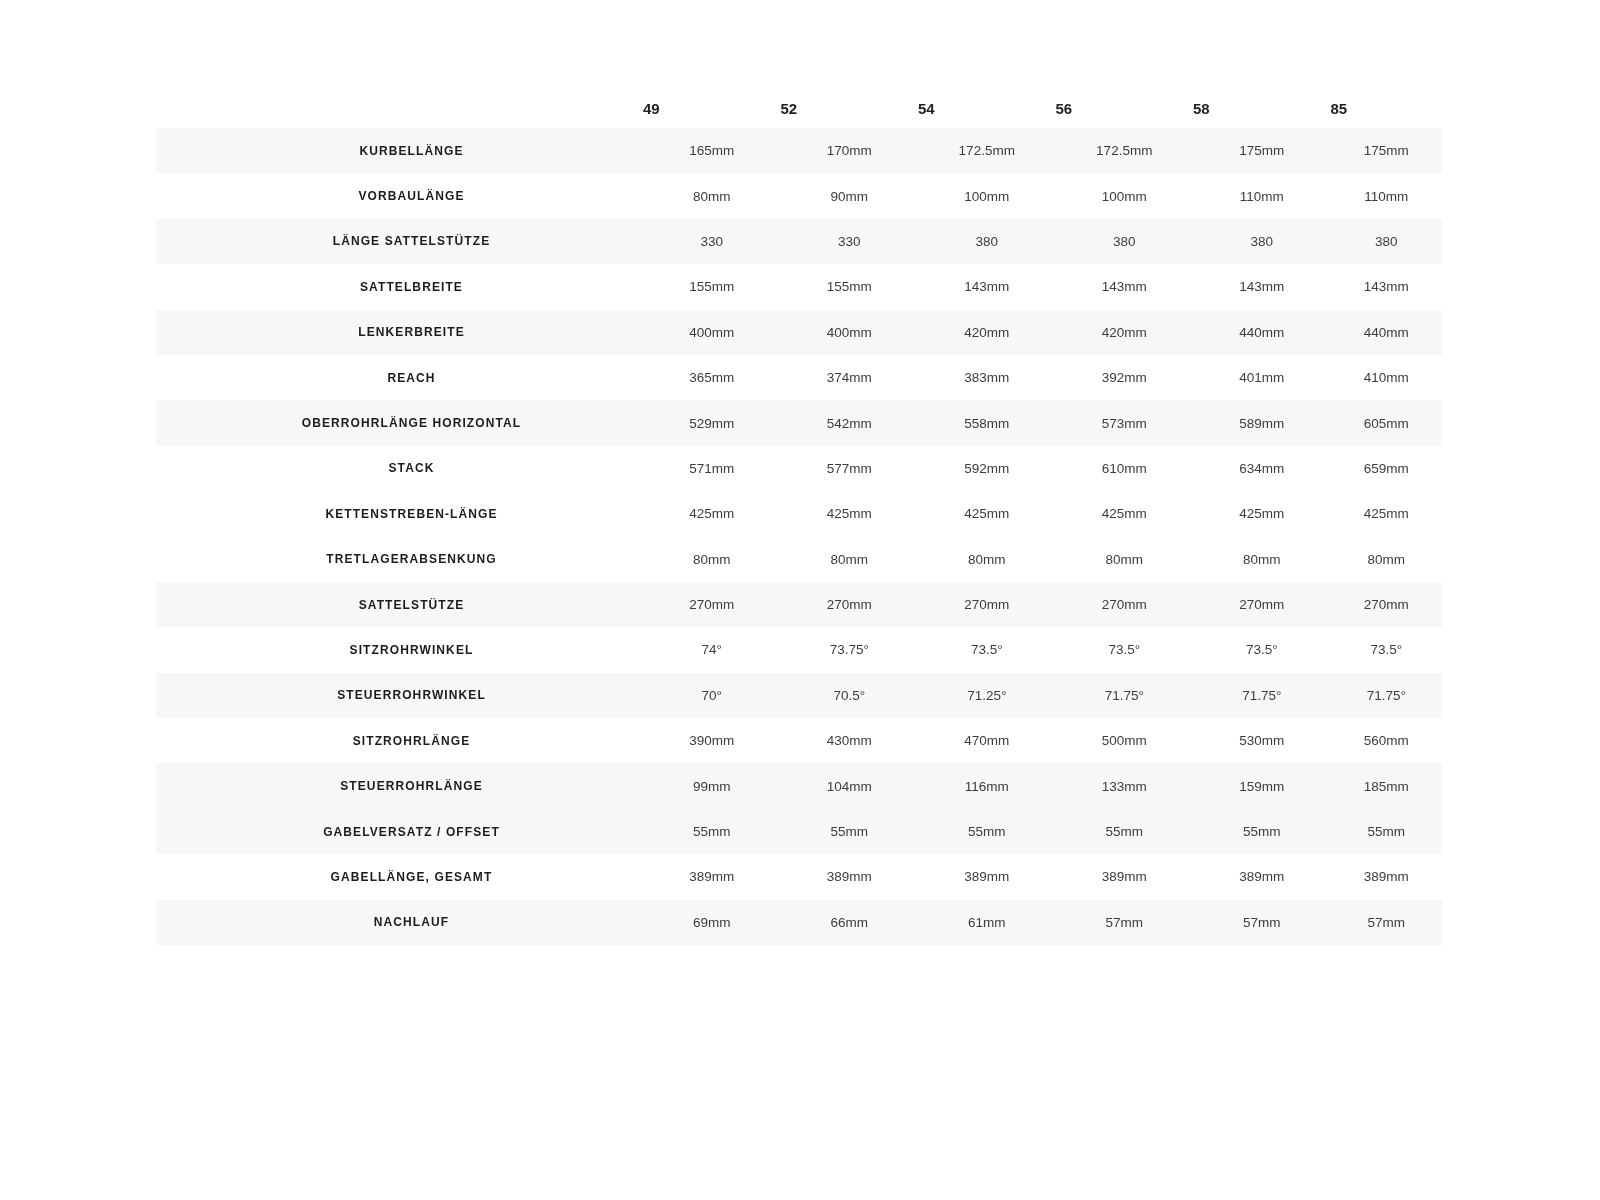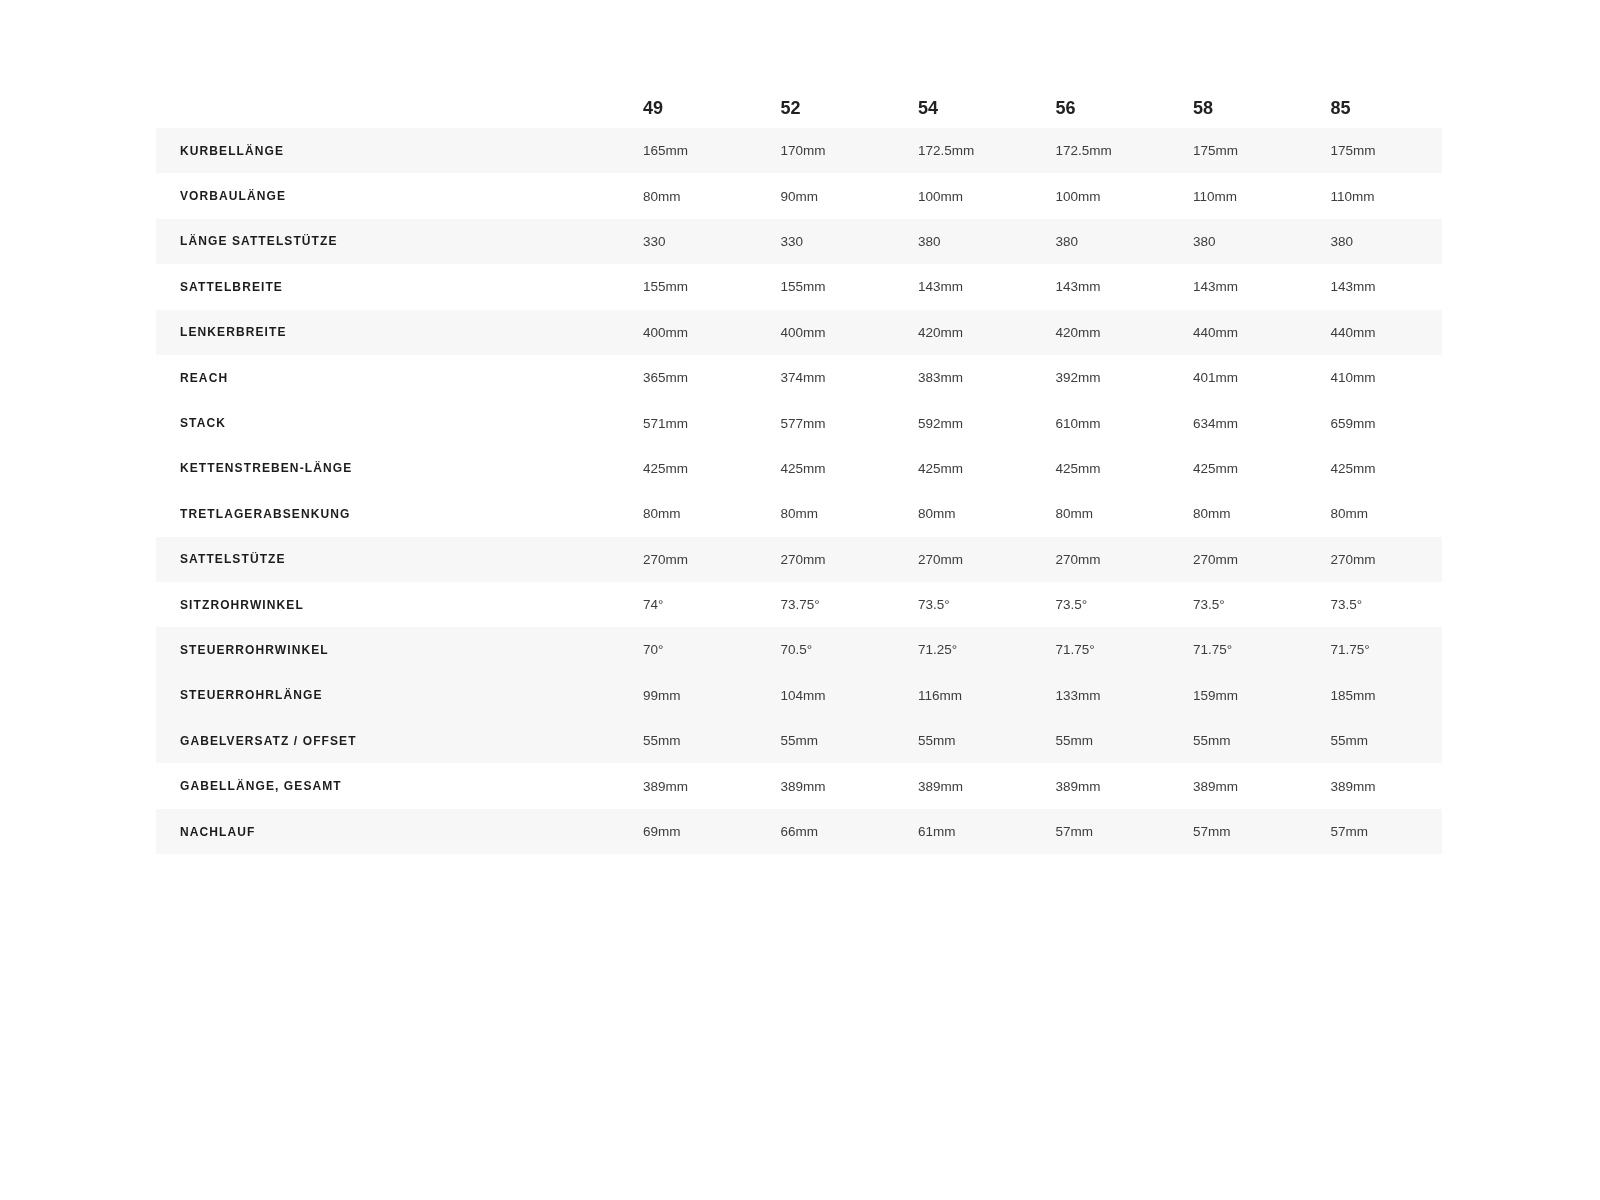--- a/index.html
+++ b/index.html
@@ -20,34 +20,35 @@
   .header-row, .row {
     display: grid;
     grid-template-columns: 487px repeat(5, 137.5px) 1fr;
     align-items: center;
   }
   .header-row {
     height: 40px;
   }
   .row {
     height: 45.4px;
+    text-align: center;
   }
   .row.striped {
     background: var(--stripe, #f7f7f7);
   }
   .label-cell {
     padding-left: 24px;
     font-size: 12px;
     font-weight: bold;
     letter-spacing: 1.1px;
     color: var(--label-color, #1c1c1c);
     white-space: nowrap;
   }
   .size-cell {
-    font-size: 18px;
+    font-size: 15px;
     font-weight: bold;
     color: var(--header-color, #222222);
   }
   .value-cell {
     font-size: 13.5px;
     font-weight: normal;
     color: var(--value-color, #3d3d3d);
     white-space: nowrap;
   }
 </style>
@@ -114,20 +115,29 @@
       </div>
       <div class="row">
         <div class="label-cell">REACH</div>
         <div class="value-cell">365mm</div>
         <div class="value-cell">374mm</div>
         <div class="value-cell">383mm</div>
         <div class="value-cell">392mm</div>
         <div class="value-cell">401mm</div>
         <div class="value-cell">410mm</div>
       </div>
+      <div class="row striped">
+        <div class="label-cell">OBERROHRLÄNGE HORIZONTAL</div>
+        <div class="value-cell">529mm</div>
+        <div class="value-cell">542mm</div>
+        <div class="value-cell">558mm</div>
+        <div class="value-cell">573mm</div>
+        <div class="value-cell">589mm</div>
+        <div class="value-cell">605mm</div>
+      </div>
       <div class="row">
         <div class="label-cell">STACK</div>
         <div class="value-cell">571mm</div>
         <div class="value-cell">577mm</div>
         <div class="value-cell">592mm</div>
         <div class="value-cell">610mm</div>
         <div class="value-cell">634mm</div>
         <div class="value-cell">659mm</div>
       </div>
       <div class="row">
@@ -168,20 +178,29 @@
       </div>
       <div class="row striped">
         <div class="label-cell">STEUERROHRWINKEL</div>
         <div class="value-cell">70°</div>
         <div class="value-cell">70.5°</div>
         <div class="value-cell">71.25°</div>
         <div class="value-cell">71.75°</div>
         <div class="value-cell">71.75°</div>
         <div class="value-cell">71.75°</div>
       </div>
+      <div class="row">
+        <div class="label-cell">SITZROHRLÄNGE</div>
+        <div class="value-cell">390mm</div>
+        <div class="value-cell">430mm</div>
+        <div class="value-cell">470mm</div>
+        <div class="value-cell">500mm</div>
+        <div class="value-cell">530mm</div>
+        <div class="value-cell">560mm</div>
+      </div>
       <div class="row striped">
         <div class="label-cell">STEUERROHRLÄNGE</div>
         <div class="value-cell">99mm</div>
         <div class="value-cell">104mm</div>
         <div class="value-cell">116mm</div>
         <div class="value-cell">133mm</div>
         <div class="value-cell">159mm</div>
         <div class="value-cell">185mm</div>
       </div>
       <div class="row striped">

